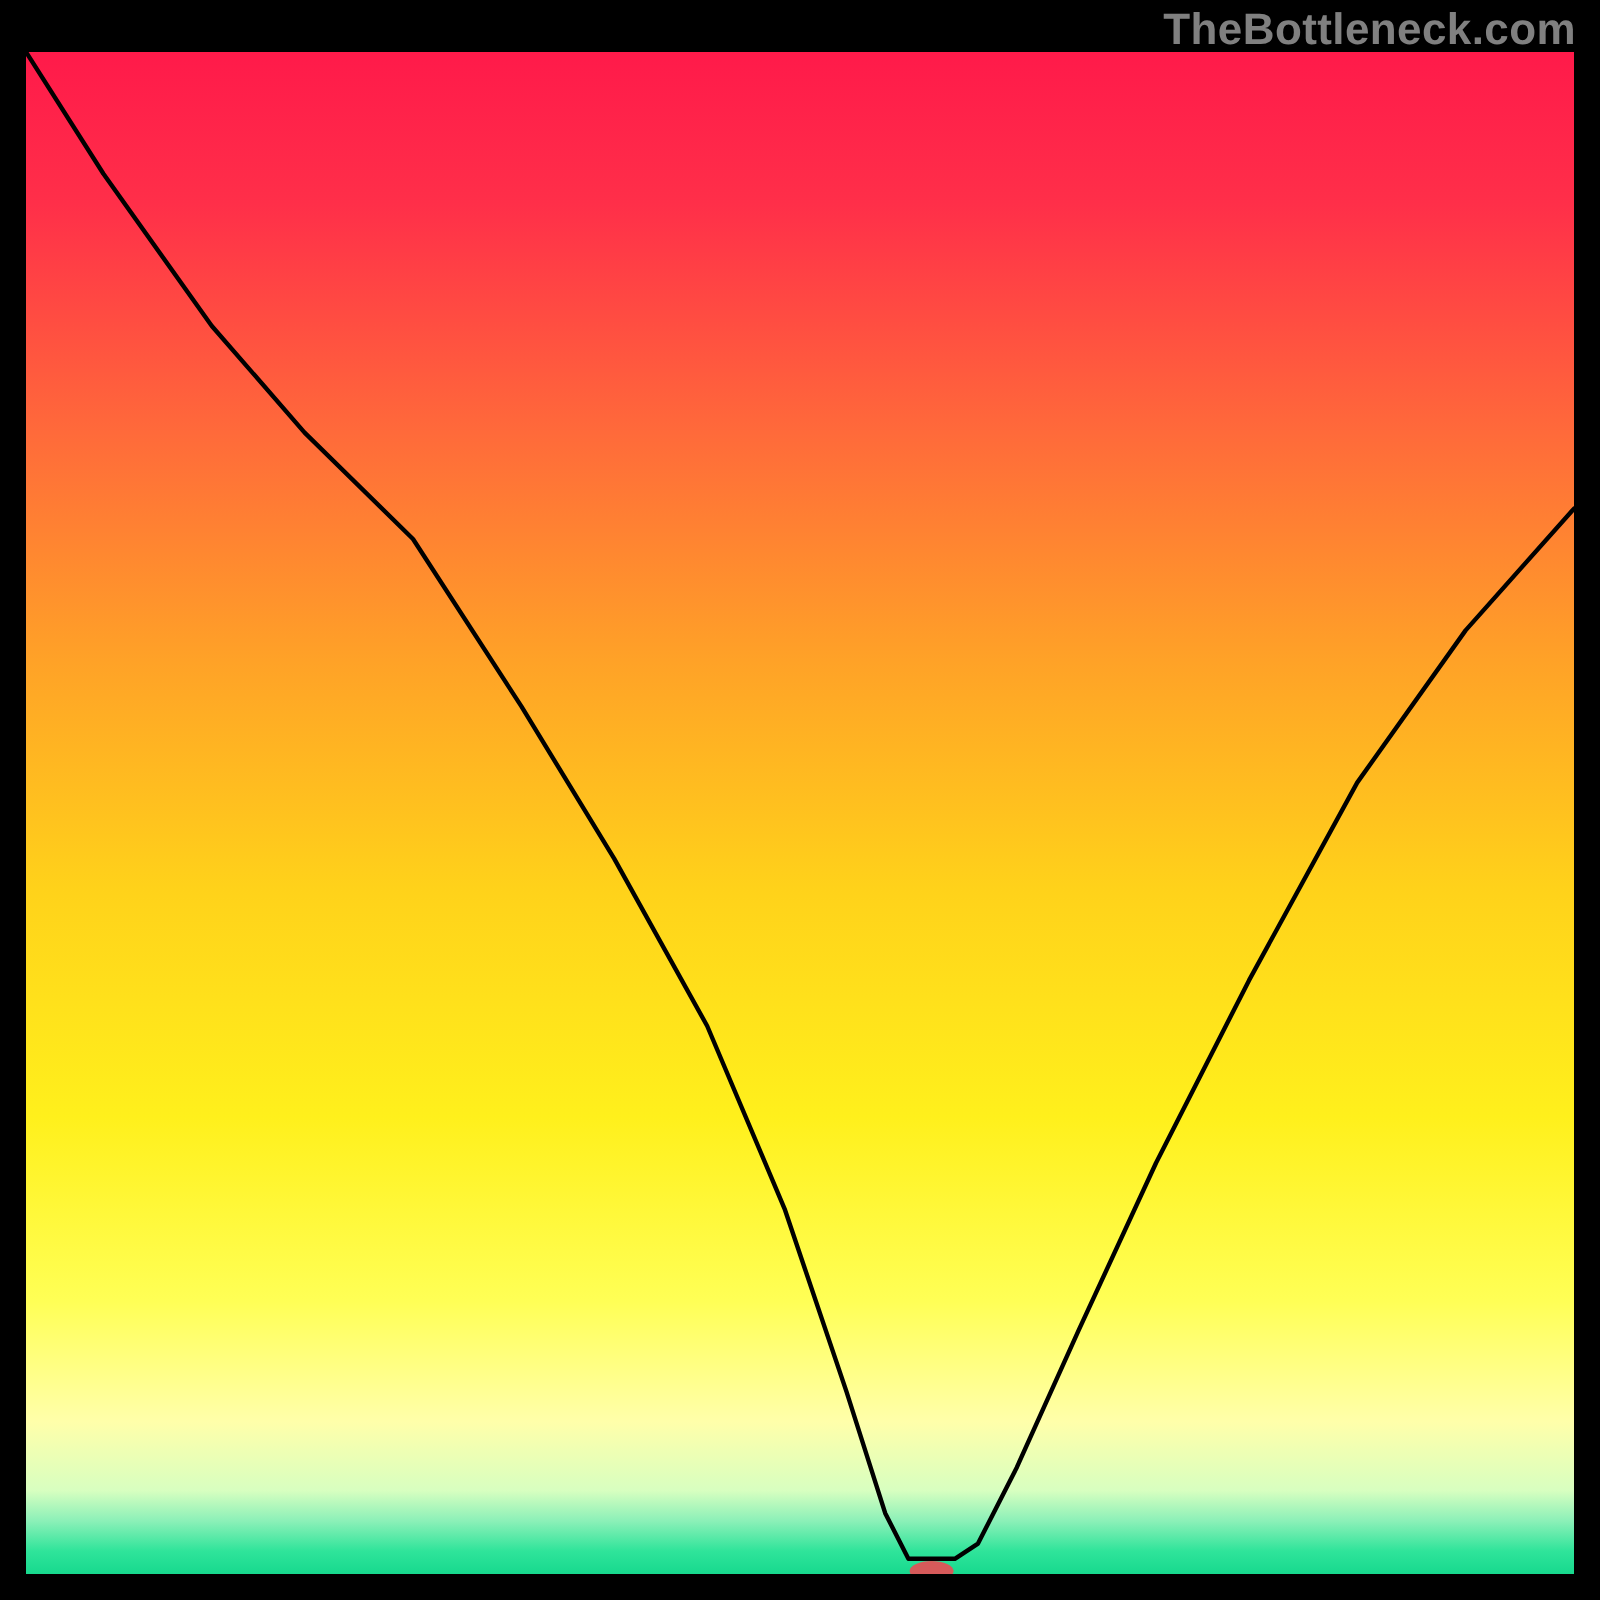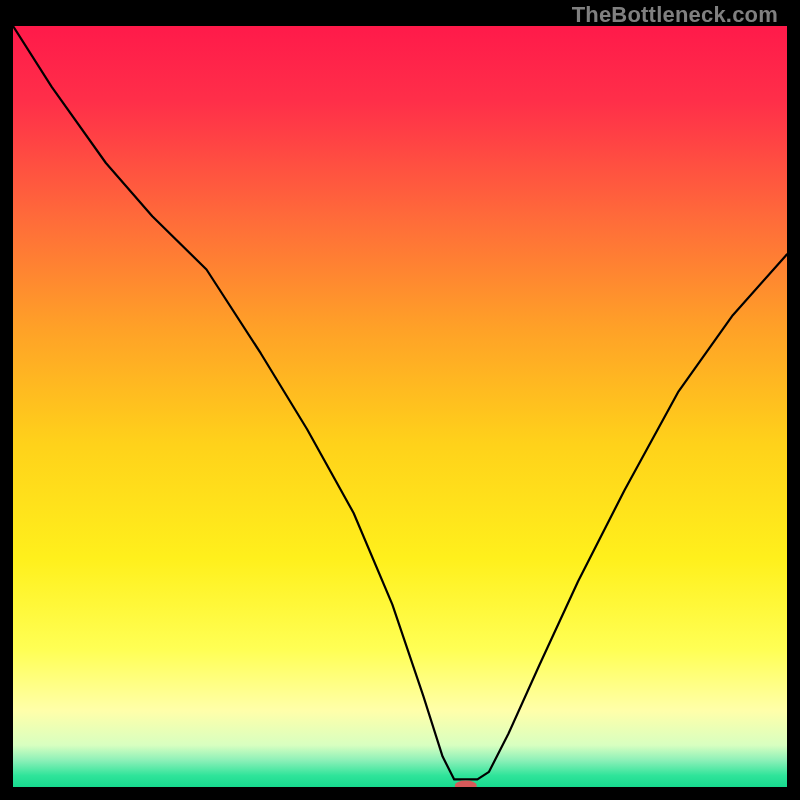--- a/index.html
+++ b/index.html
@@ -13,21 +13,21 @@
   }
   .frame {
     position: relative;
     width: 800px;
     height: 800px;
     background: #000;
   }
   .watermark {
     position: absolute;
     top: 2px;
-    right: 22px;
+    right: 12px;
     color: #808080;
     font-size: 22px;
     font-weight: 600;
     letter-spacing: 0.2px;
     z-index: 3;
   }
   .plot-area {
     position: absolute;
     left: 13px;
     top: 26px;

